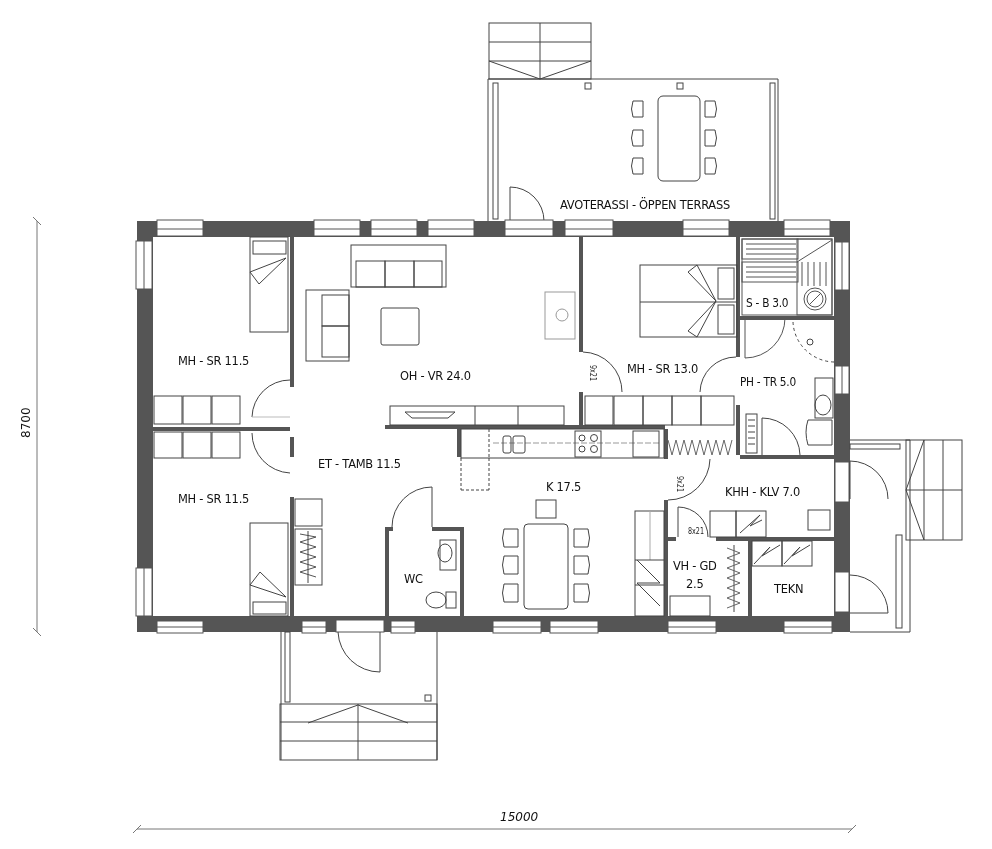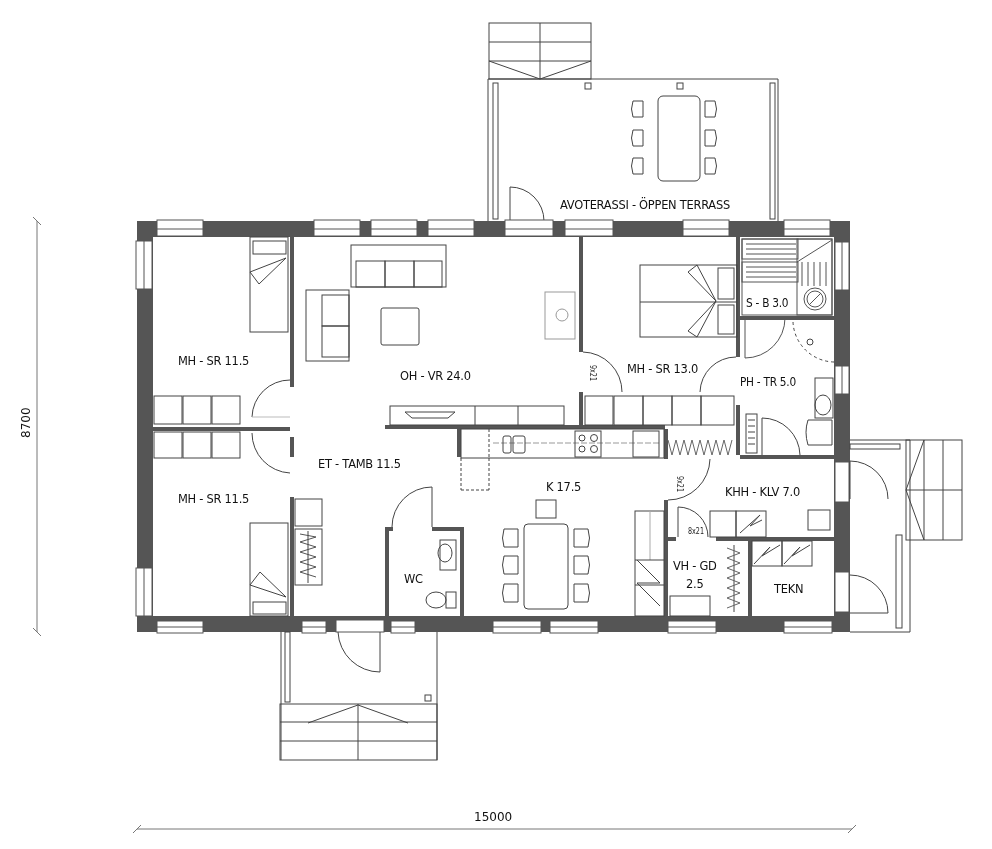--- a/index.html
+++ b/index.html
@@ -351,14 +351,14 @@
 <div class="room-label big" style="left:404px;top:571px;">WC</div>
 <div class="room-label big" style="left:673px;top:558px;">VH - GD</div>
 <div class="room-label big" style="left:686px;top:576px;">2.5</div>
 <div class="room-label big" style="left:774px;top:581px;">TEKN</div>
 <div class="room-label big" style="left:560px;top:197px;">AVOTERASSI - ÖPPEN TERRASS</div>
 
 <div class="door-tag rot" style="left:597px;top:365px;">9x21</div>
 <div class="door-tag rot" style="left:684px;top:476px;">9x21</div>
 <div class="door-tag" style="left:688px;top:527px;">8x21</div>
 
-<div class="dim-label" style="left:474px;top:810px;">15000</div>
+<div class="dim-label" style="left:500px;top:810px;font-style:italic;">15000</div>
 <div class="dim-label dim-v" style="left:19px;top:438px;">8700</div>
 
 </body></html>

